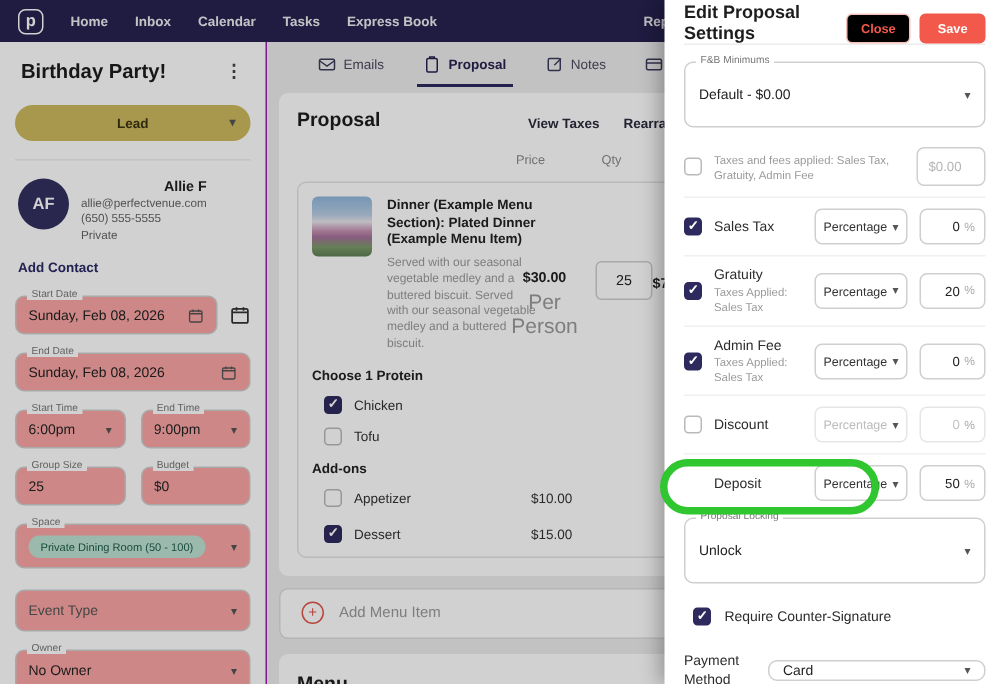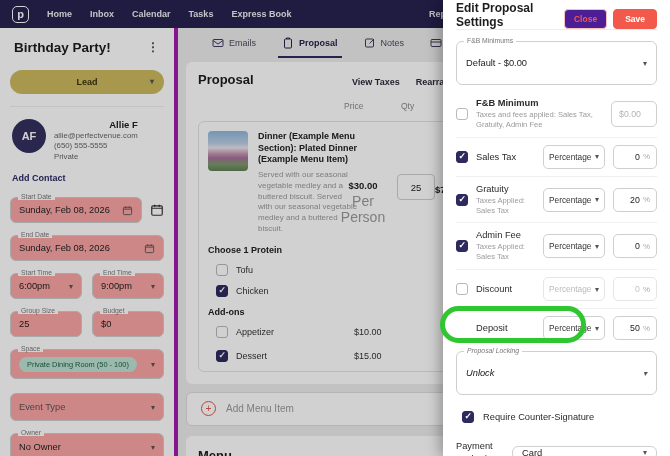--- a/index.html
+++ b/index.html
@@ -10,21 +10,21 @@
   
   .topnav { position:absolute; top:0; left:0; width:670px; height:28px; background:#262250;
             display:flex; align-items:center; gap:18px; padding:0 12px; z-index:10; }
   .logo { width:17px; height:17px; border:1.6px solid #fff; border-radius:5px; color:#fff;
           font-size:11px; font-weight:bold; display:flex; align-items:center; justify-content:center; }
   .navitem { color:rgba(255,255,255,.92); font-size:9px; font-weight:bold; }
   .nav-right-partial { position:absolute; left:429px; top:9px; color:rgba(255,255,255,.9); font-size:9px; font-weight:bold; }
 
   
   .sidebar { position:absolute; top:28px; left:0; width:178px; bottom:0; background:#fff;
-             border-right:4px solid #a21caf; z-index:10; padding:10px 10px 0 10px; overflow:hidden; }
+             border-right:1px solid #a21caf; z-index:10; padding:10px 10px 0 10px; overflow:hidden; }
   .sb-titlerow { display:flex; align-items:flex-start; padding:2px 2px 0 4px; }
   .sb-title { font-size:13.5px; font-weight:bold; color:#1d1d1d; flex:1; line-height:1.15; }
   .kebab { color:#444; font-size:12px; font-weight:bold; padding:0 3px; }
   .lead-pill { margin:14px 0 4px 0; height:24px; border-radius:12px; background:#CDBA5E;
                display:flex; align-items:center; justify-content:center; position:relative;
                font-size:9px; font-weight:bold; color:#3a3312; }
   .lead-pill .chev { position:absolute; right:10px; }
   .chev { font-size:8px; color:#555; }
   .sb-contact { display:flex; gap:8px; padding:12px 2px 0 2px; border-top:1px solid #eee; margin-top:12px; }
   .avatar { width:34px; height:34px; border-radius:50%; background:#343061; color:#fff; font-size:11px;
@@ -94,21 +94,21 @@
   .menu-title { font-size:13px; font-weight:bold; color:#1d1d1d; }
 
   
   .backdrop { position:absolute; inset:0; background:rgba(0,0,0,.18); z-index:40; }
 
   
   .panel { position:absolute; top:0; left:443px; width:227px; height:456px; background:#fff; z-index:50;
            box-shadow:-4px 0 12px rgba(0,0,0,.28); padding:0 13px; }
   .panel-head { display:flex; align-items:flex-end; height:30px; border-bottom:1px solid #ececec; gap:6px; }
   .panel-title { flex:1; font-size:12px; font-weight:bold; color:#1d1d1d; }
-  .btn-close { font-size:8.5px; font-weight:bold; color:#F2594B; background:#4c1d95; border:1px solid #f6c3bc;
+  .btn-close { font-size:8.5px; font-weight:bold; color:#F2594B; background:#000000; border:1px solid #f6c3bc;
                border-radius:4px; padding:4px 9px; }
   .btn-save { font-size:8.5px; font-weight:bold; color:#fff; background:#F2594B; border:1px solid #F2594B;
               border-radius:4px; padding:4px 11px; }
   .out-select { position:relative; border:1px solid #cfcfcf; border-radius:6px; height:44px;
                 display:flex; align-items:center; padding:0 9px; margin-top:11px; }
   .out-select .flabel { position:absolute; top:-5px; left:7px; background:#fff; padding:0 3px; font-size:6.8px; color:#777; }
   .out-select .fvalue { font-size:9.3px; color:#222; flex:1; }
   .prow { display:flex; align-items:center; gap:8px; padding:7px 0; border-bottom:1px solid #f0f0f0; }
   .prow.noline { border-bottom:none; }
   .prow-text { flex:1; }
@@ -298,26 +298,26 @@
           <div class="price-unit">Per Person</div>
         </div>
         <div class="qty-box">25</div>
         <div class="item-total">$750.00</div>
 
         <div class="options-title">
           <span>Choose 1 Protein</span>
           <span class="hide-link">Hide</span>
         </div>
         <div class="opt-row">
+          <span class="cb checked"></span>
+          <span class="opt-label">Chicken</span>
+        </div>
+        <div class="opt-row">
           <span class="cb"></span>
           <span class="opt-label">Tofu</span>
-        </div>
-        <div class="opt-row">
-          <span class="cb checked"></span>
-          <span class="opt-label">Chicken</span>
         </div>
 
         <div class="options-title">
           <span>Add-ons</span>
         </div>
         <div class="opt-row">
           <span class="cb"></span>
           <span class="opt-label">Appetizer</span>
           <span class="opt-price">$10.00</span>
         </div>
@@ -352,21 +352,20 @@
 
     <div class="out-select">
       <span class="flabel">F&amp;B Minimums</span>
       <span class="fvalue">Default - $0.00</span>
       <span class="chev">▾</span>
     </div>
 
     <div class="prow noline" style="padding-top:13px;">
       <span class="cb"></span>
       <div class="prow-text">
-        <div class="prow-label" style="font-weight:bold;">F&amp;B Minimum</div>
         <div class="prow-sub">Taxes and fees applied: Sales Tax, Gratuity, Admin Fee</div>
       </div>
       <div class="fnb-input">$0.00</div>
     </div>
 
     <div class="prow" style="border-top:1px solid #f0f0f0;">
       <span class="cb checked"></span>
       <div class="prow-text">
           <div class="prow-label">Sales Tax</div>
         </div>
@@ -435,21 +434,21 @@
       <div class="mini-select">
         <span>Percentage</span>
           <span class="chev">▾</span>
       </div>
       <div class="mini-input">
         <span>50</span>
           <span class="pct">%</span>
       </div>
     </div>
 
-    <div class="out-select" style="margin-top:4px;font-style:italic;">
+    <div class="out-select" style="margin-top:4px;">
       <span class="flabel">Proposal Locking</span>
       <span class="fvalue">Unlock</span>
       <span class="chev">▾</span>
     </div>
 
     <div class="cs-row">
       <span class="cb checked"></span>
       <span class="cs-label">Require Counter-Signature</span>
     </div>
 

